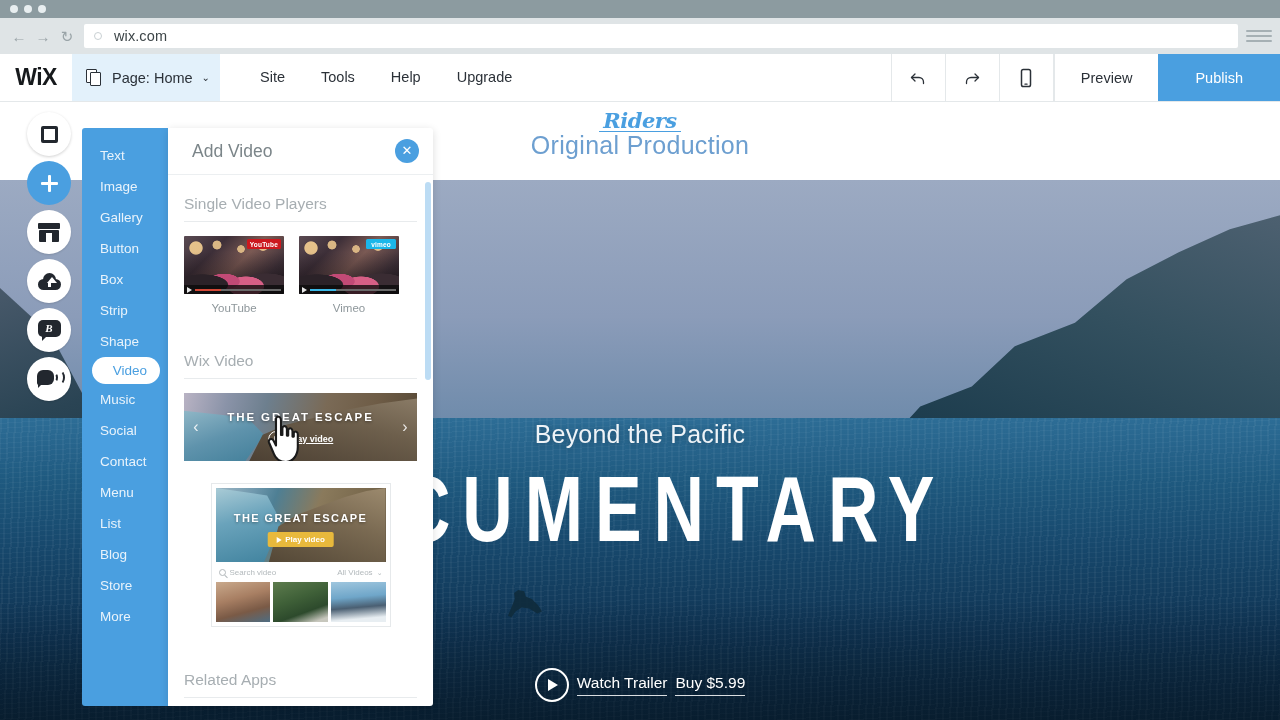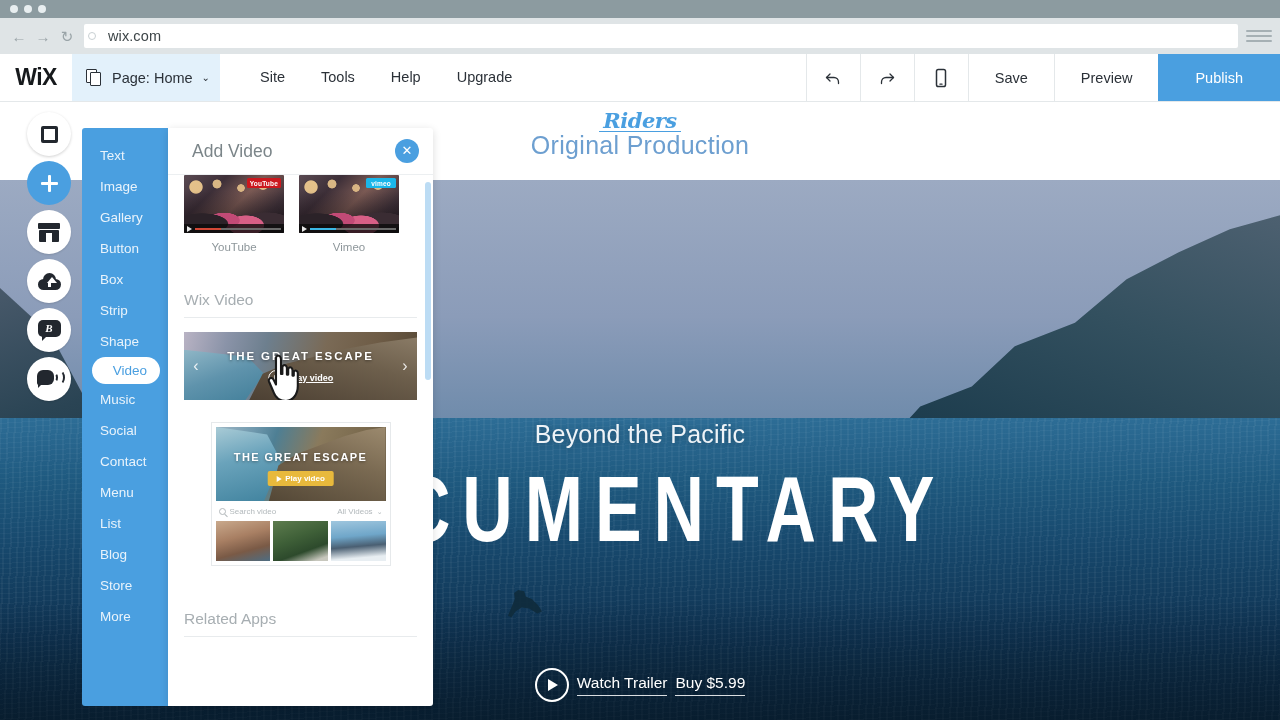--- a/index.html
+++ b/index.html
@@ -25,21 +25,21 @@
     background:#dfe4e6;
     display:flex; align-items:center;
   }
   .nav-btns { display:flex; align-items:center; gap:2px; padding-left:8px; }
   .nav-btn {
     width:22px; height:22px; display:flex; align-items:center; justify-content:center;
     color:#9aa4a8; font-size:15px; line-height:1;
   }
   .urlbar {
     flex:1; height:24px; margin:0 8px 0 6px; background:#ffffff; border-radius:2px;
-    display:flex; align-items:center; padding:0 4px;
+    display:flex; align-items:center; padding:0 10px;
   }
   .url-dot {
     width:8px; height:8px; border-radius:50%; border:1.4px solid #c9d0d3; margin-right:12px; flex:none;
   }
   .url-text { font-size:14.5px; color:#3d4548; letter-spacing:.1px; }
   .hamburger { width:26px; margin-right:8px; display:flex; flex-direction:column; gap:3px; }
   .hamburger span { display:block; height:2px; background:#a6b0b4; border-radius:1px; }
 
   
   .wix-toolbar {
@@ -471,21 +471,20 @@
           </svg>
       </div>
       <div class="tb-sep"></div>
       <div class="tb-icon">
         <svg width="20" height="22" viewBox="0 0 20 22">
             <rect x="5.5" y="2.5" width="9" height="17" rx="1.8" fill="none" stroke="#2b3138" stroke-width="1.5"></rect>
             <rect x="8.4" y="16.6" width="3.2" height="1.1" rx=".5" fill="#2b3138"></rect>
           </svg>
       </div>
       <div class="tb-sep"></div>
-      <div class="tb-text">Save</div>
       <div class="tb-sep"></div>
       <div class="tb-text">Preview</div>
       <div class="tb-publish">Publish</div>
     </div>
   </div>
 
   <div class="canvas">
 
     <div class="site-header">
       <div class="riders-logo">Riders</div>
@@ -580,20 +579,21 @@
 
   <div class="panel">
 
     <div class="panel-head">
       <div class="panel-title">Add Video</div>
       <div class="panel-close">✕</div>
     </div>
 
     <div class="panel-body">
 
+      <div class="sec-title">Single Video Players</div>
 
       <div class="players-row">
         <div class="player-card">
           <div class="thumb-photo">
             <div class="lights"></div>
             <div class="crowd"></div>
             <div class="badge-yt">YouTube</div>
             <div class="thumb-bar">
               <span class="pl"></span>
               <span class="prog">

